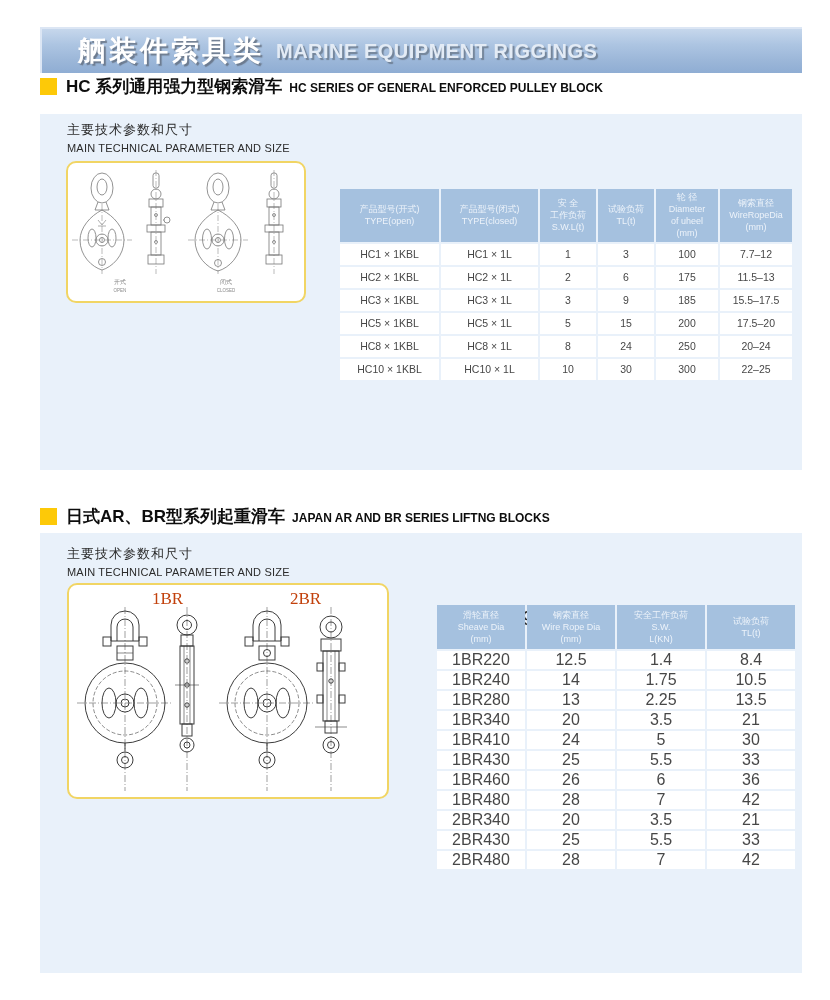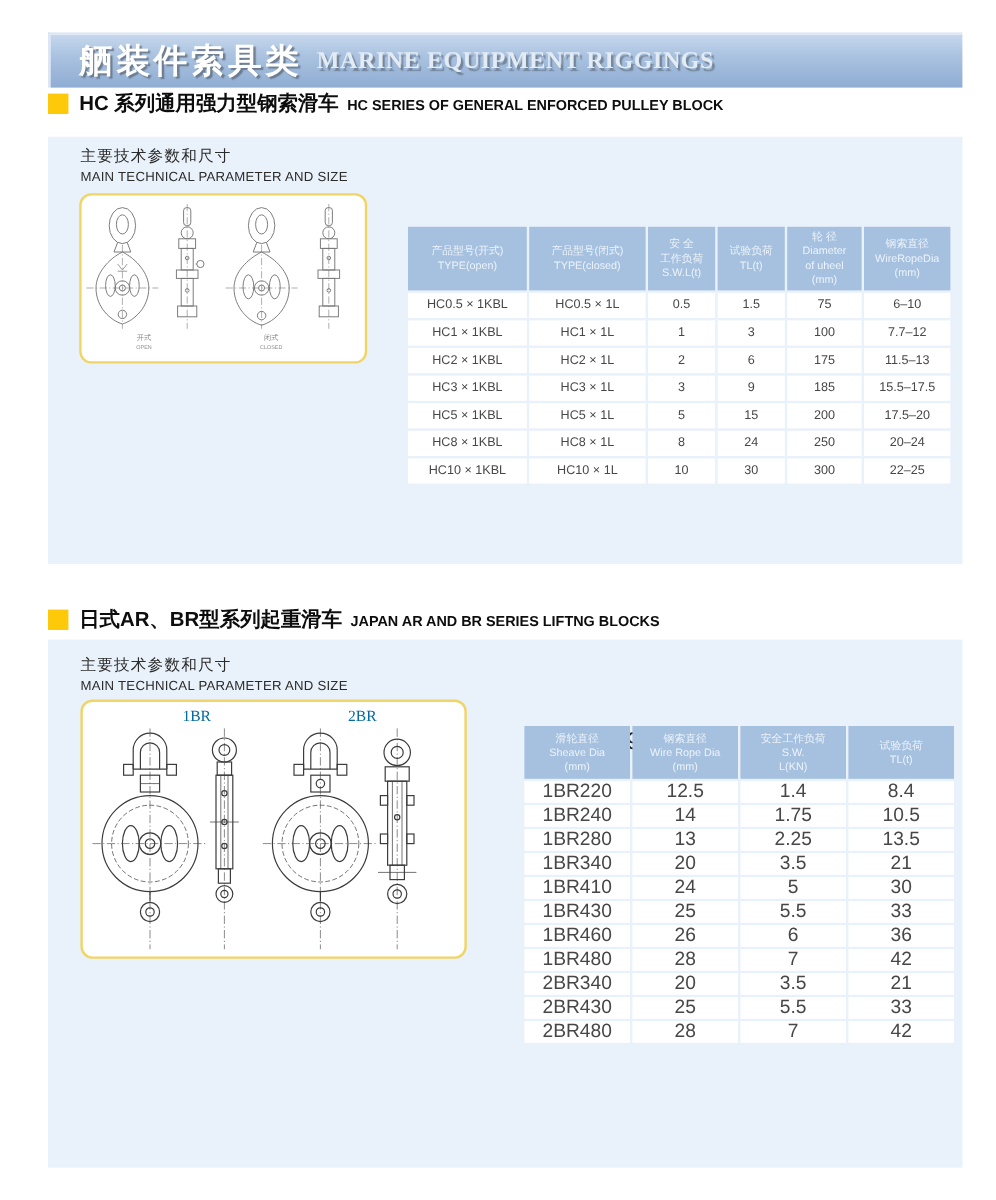--- a/index.html
+++ b/index.html
@@ -5,21 +5,21 @@
   html,body{margin:0;padding:0;}
   body{
     width:830px;height:1000px;position:relative;background:#ffffff;
     font-family:"Liberation Sans",sans-serif;overflow:hidden;
   }
   
   .banner{
     position:absolute;left:40px;top:27px;width:762px;height:46px;
     background:linear-gradient(180deg,#c6d7ec 0%,#adc5e2 35%,#9cb7d9 70%,#8fadd3 100%);
     border-top:2px solid #dce6f4;border-left:2px solid #dce6f4;
-    box-sizing:border-box;display:flex;align-items:center;padding-left:24px;font-family:Liberation Serif, serif;
+    box-sizing:border-box;display:flex;align-items:center;padding-left:36px;
   }
   .banner-zh{
     font-size:28px;font-weight:bold;color:#ffffff;letter-spacing:3px;
     text-shadow:2px 2px 1px rgba(96,108,124,.8);white-space:nowrap;
   }
   .banner-en{
     font-size:20px;font-weight:bold;color:#e3ebf5;margin-left:12px;
     text-shadow:2px 2px 1px rgba(96,108,124,.7);letter-spacing:.5px;white-space:nowrap;
   }
   
@@ -40,21 +40,21 @@
   .figbox{
     position:absolute;background:#ffffff;border:2px solid #f1d564;border-radius:10px;
     box-sizing:border-box;
   }
   #figbox1{left:26px;top:47px;width:240px;height:142px;}
   #figbox2{left:27px;top:50px;width:322px;height:216px;}
   .figlabel{position:absolute;text-align:center;color:#8a8a8a;line-height:1.3;}
   .figlabel .zh{font-size:6px;display:block;}
   .figlabel .en{font-size:5px;display:block;transform:scale(.9);}
   .br-label{
-    position:absolute;font-family:"Liberation Serif",serif;font-size:13px;color:#0369a1;text-align:center;
+    position:absolute;font-family:"Liberation Serif",serif;font-size:17px;color:#c2410c;text-align:center;
   }
   .std-label{position:absolute;font-size:20px;color:#1f1f1f;letter-spacing:.5px;margin-top:24px;}
   
   .datatable{
     position:absolute;border-collapse:separate;border-spacing:2px;table-layout:fixed;
   }
   .datatable th{
     background:#a5c1df;color:#edf3fa;font-weight:normal;font-size:9px;line-height:1.35;
     text-align:center;vertical-align:middle;padding:2px 1px;
   }
@@ -173,28 +173,20 @@
         <tr>
           <th>产品型号(开式)<br>TYPE(open)</th>
           <th>产品型号(闭式)<br>TYPE(closed)</th>
           <th>安 全<br>工作负荷<br>S.W.L(t)</th>
           <th>试验负荷<br>TL(t)</th>
           <th>轮 径<br>Diameter<br>of uheel<br>(mm)</th>
           <th>钢索直径<br>WireRopeDia<br>(mm)</th>
         </tr>
       </thead>
       <tbody>
-        <tr>
-          <td>HC0.5 × 1KBL</td>
-          <td>HC0.5 × 1L</td>
-          <td>0.5</td>
-          <td>1.5</td>
-          <td>75</td>
-          <td>6–10</td>
-        </tr>
         <tr>
           <td>HC1 × 1KBL</td>
           <td>HC1 × 1L</td>
           <td>1</td>
           <td>3</td>
           <td>100</td>
           <td>7.7–12</td>
         </tr>
         <tr>
           <td>HC2 × 1KBL</td>

